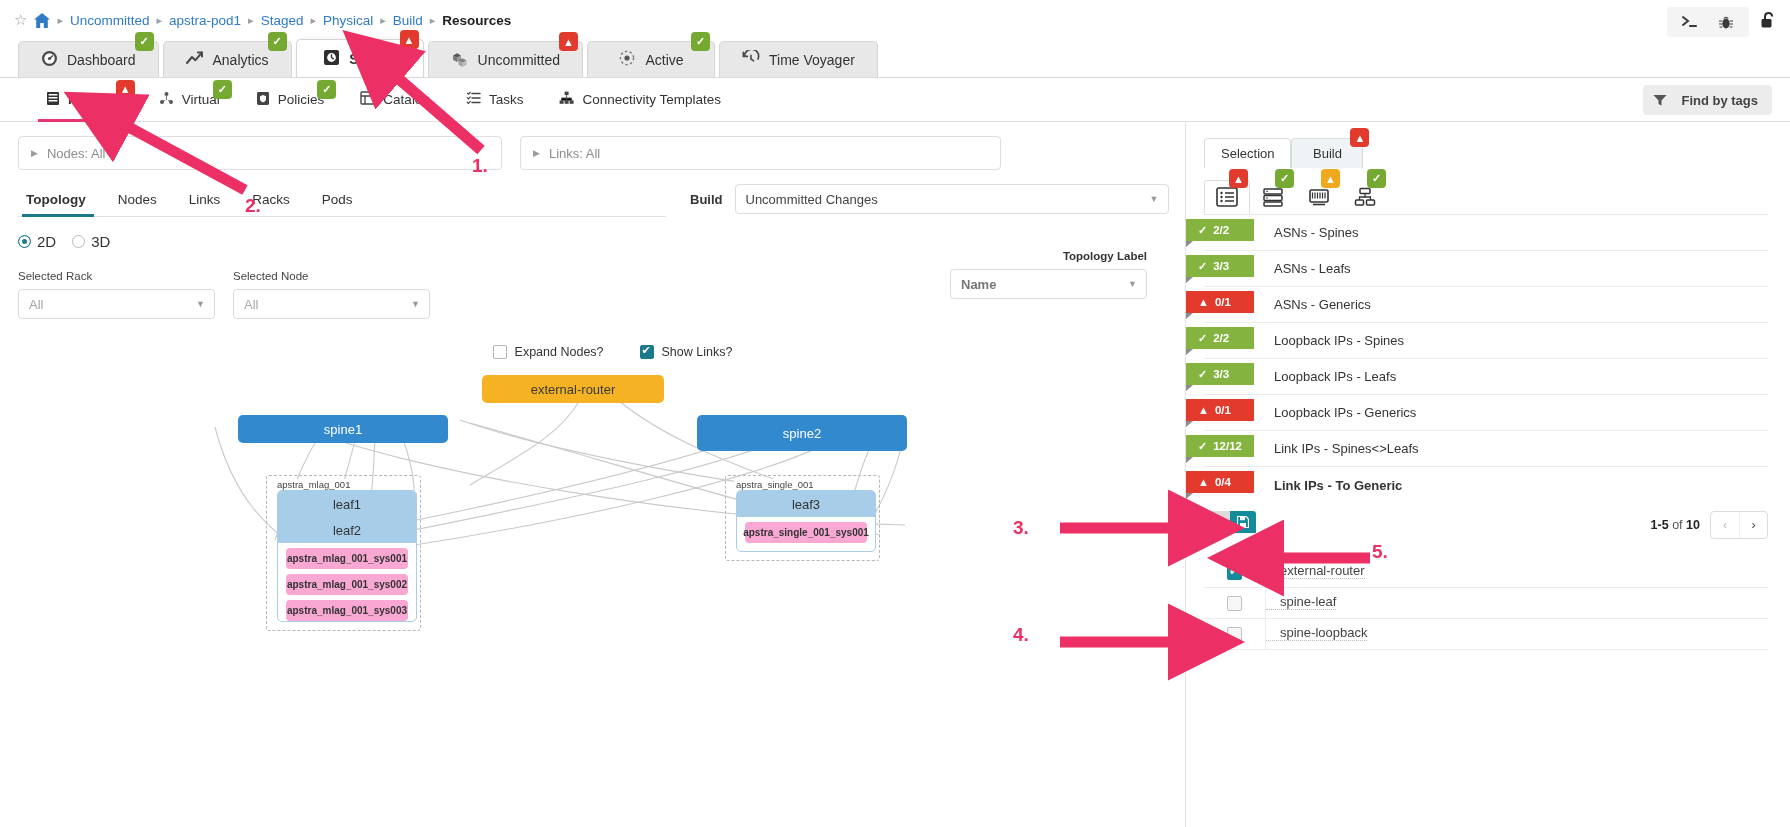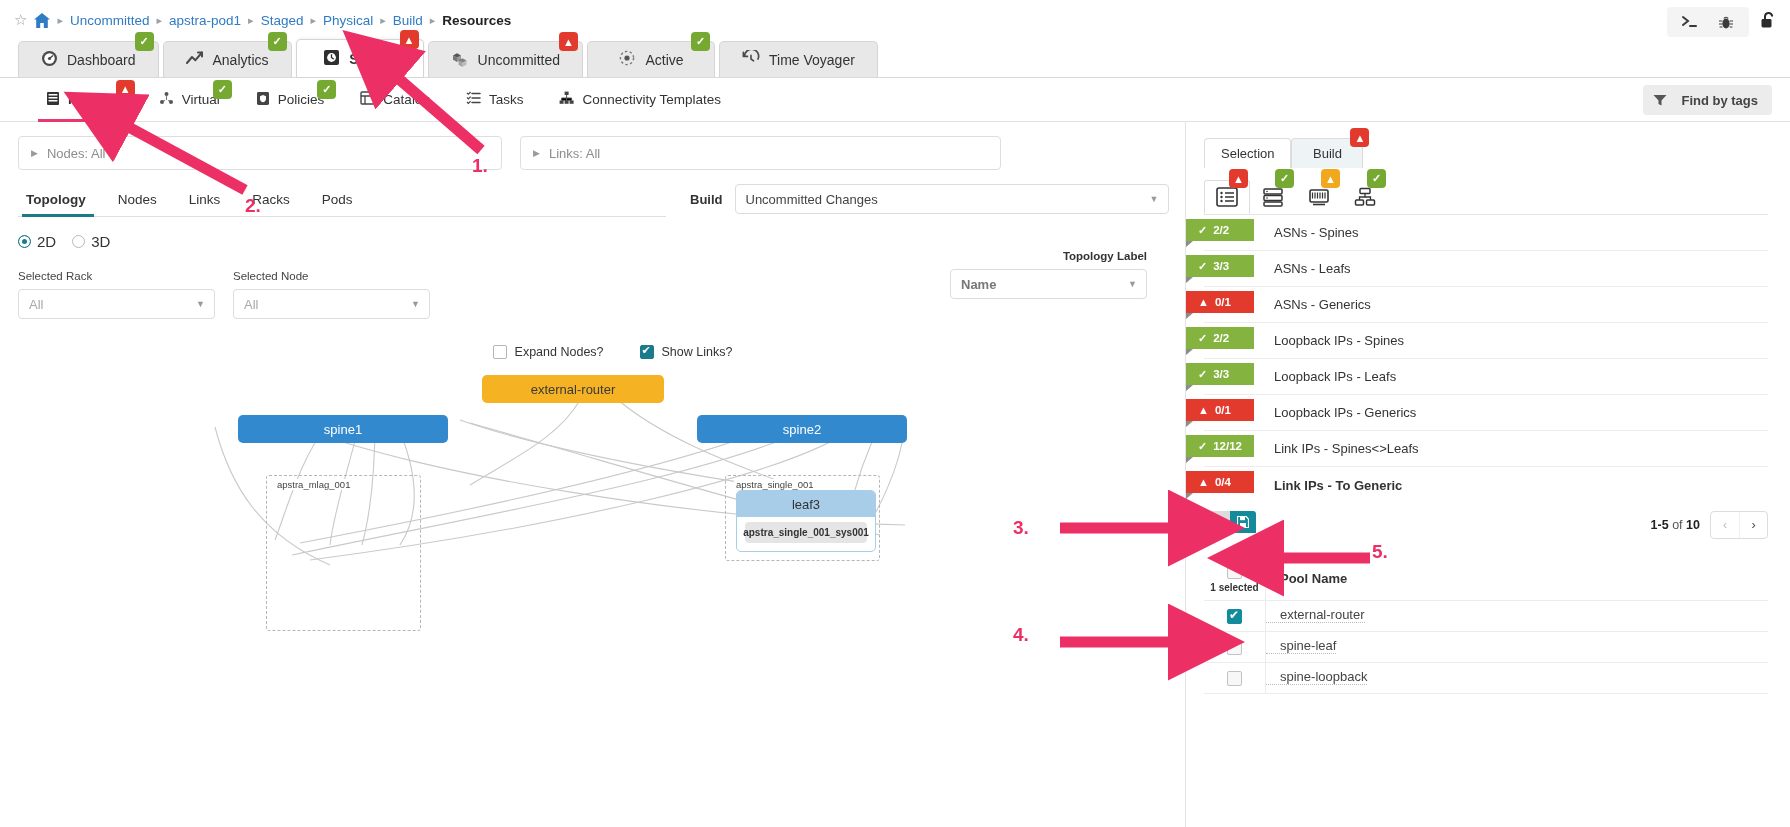--- a/index.html
+++ b/index.html
@@ -113,21 +113,21 @@
   .canvas { position: relative; height: 430px; margin-top: 6px; }
   .node { position: absolute; border-radius: 5px; display: flex; align-items: center;
           justify-content: center; font-size: 13px; color: #fff; }
   .node.ext { background: #f5b324; color: #3a3a3a; font-weight: normal; }
   .node.spine { background: #3389ce; }
   .rackbox { position: absolute; border: 1px dashed #b6b6b6; border-radius: 3px; background: transparent; }
   .racklabel { position: absolute; left: 8px; top: 3px; font-size: 9.5px; color: #444; background:#fff; padding:0 2px; }
   .devcard { position: absolute; border: 1px solid #a8cde8; border-radius: 5px; background: #fff; overflow: hidden; }
   .leafhdr { background: #a7cde8; color: #333; font-size: 13px; display: flex;
              align-items: center; justify-content: center; height: 26px; }
-  .syschip { margin: 5px 8px; height: 21px; background: #e5e5e5; border-radius: 4px;
+  .syschip { margin: 5px 8px; height: 21px; background: #f9a8d4; border-radius: 4px;
              display: flex; align-items: center; justify-content: center;
              font-size: 10px; color: #333; font-weight: bold; }
 
   
   .rp-tabs { display: flex; align-items: flex-end; padding: 14px 0 0 18px; position: relative; height: 46px; }
   .rptab { position: relative; min-width: 72px; height: 30px; padding: 0 16px; display: flex;
            align-items: center; justify-content: center; border: 1px solid #dcdcdc;
            border-bottom: none; border-radius: 4px 4px 0 0; background: #fff; cursor: pointer;
            font-size: 13px; }
   .rptab.active { background: #eef3f6; }
@@ -504,26 +504,33 @@
           </g>
         </svg>
 
         <div class="node ext" style="left:482px; top:10px; width:182px; height:28px;">
           <span>external-router</span>
         </div>
 
         <div class="node spine" style="left:238px; top:50px; width:210px; height:28px;">
           <span>spine1</span>
         </div>
-        <div class="node spine" style="left:697px; top:50px; width:210px; height:28px;">
+        <div class="node spine" style="left:697px; top:50px; width:210px; height:36px;">
           <span>spine2</span>
         </div>
 
         <div class="rackbox" style="left:266px; top:110px; width:155px; height:156px;">
           <span class="racklabel">apstra_mlag_001</span>
+        </div>
+        <div class="devcard" style="left:277px; top:125px; width:140px; height:132px;">
+          <div class="leafhdr" style="height:26px;">leaf1</div>
+          <div class="leafhdr" style="height:26px;">leaf2</div>
+          <div class="syschip">apstra_mlag_001_sys001</div>
+          <div class="syschip">apstra_mlag_001_sys002</div>
+          <div class="syschip">apstra_mlag_001_sys003</div>
         </div>
 
         <div class="rackbox" style="left:725px; top:110px; width:155px; height:86px;">
           <span class="racklabel">apstra_single_001</span>
         </div>
         <div class="devcard" style="left:736px; top:125px; width:140px; height:62px;">
           <div class="leafhdr" style="height:26px;">leaf3</div>
           <div class="syschip">apstra_single_001_sys001</div>
         </div>
       </div>
@@ -654,27 +661,20 @@
             <span class="pg-n">of</span>
             <span class="pg-b">10</span></span>
           <div class="pgbtns">
             <div class="pgbtn">‹</div>
             <div class="pgbtn en">›</div>
           </div>
         </div>
       </div>
 
       <div class="ptable">
-        <div class="ptr head">
-          <div class="pth-cb">
-            <span class="cb2"></span>
-            <span class="sel-count">1 selected</span>
-          </div>
-          <div class="pth-name">Pool Name</div>
-        </div>
         <div class="ptr data">
           <div class="ptd-cb">
             <span class="cb2 on"></span>
           </div>
           <div class="ptd-name">external-router</div>
         </div>
         <div class="ptr data">
           <div class="ptd-cb">
             <span class="cb2"></span>
           </div>

